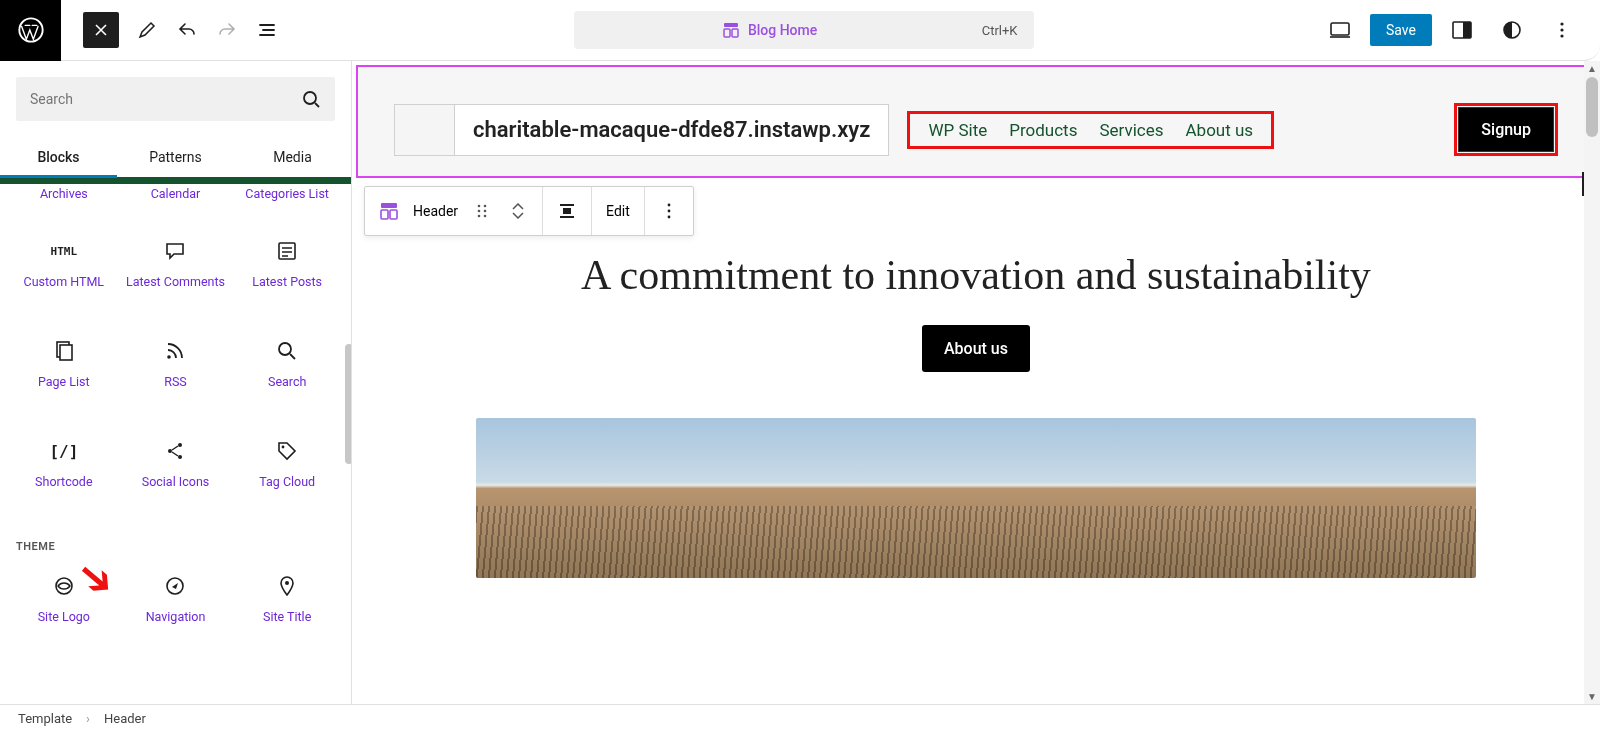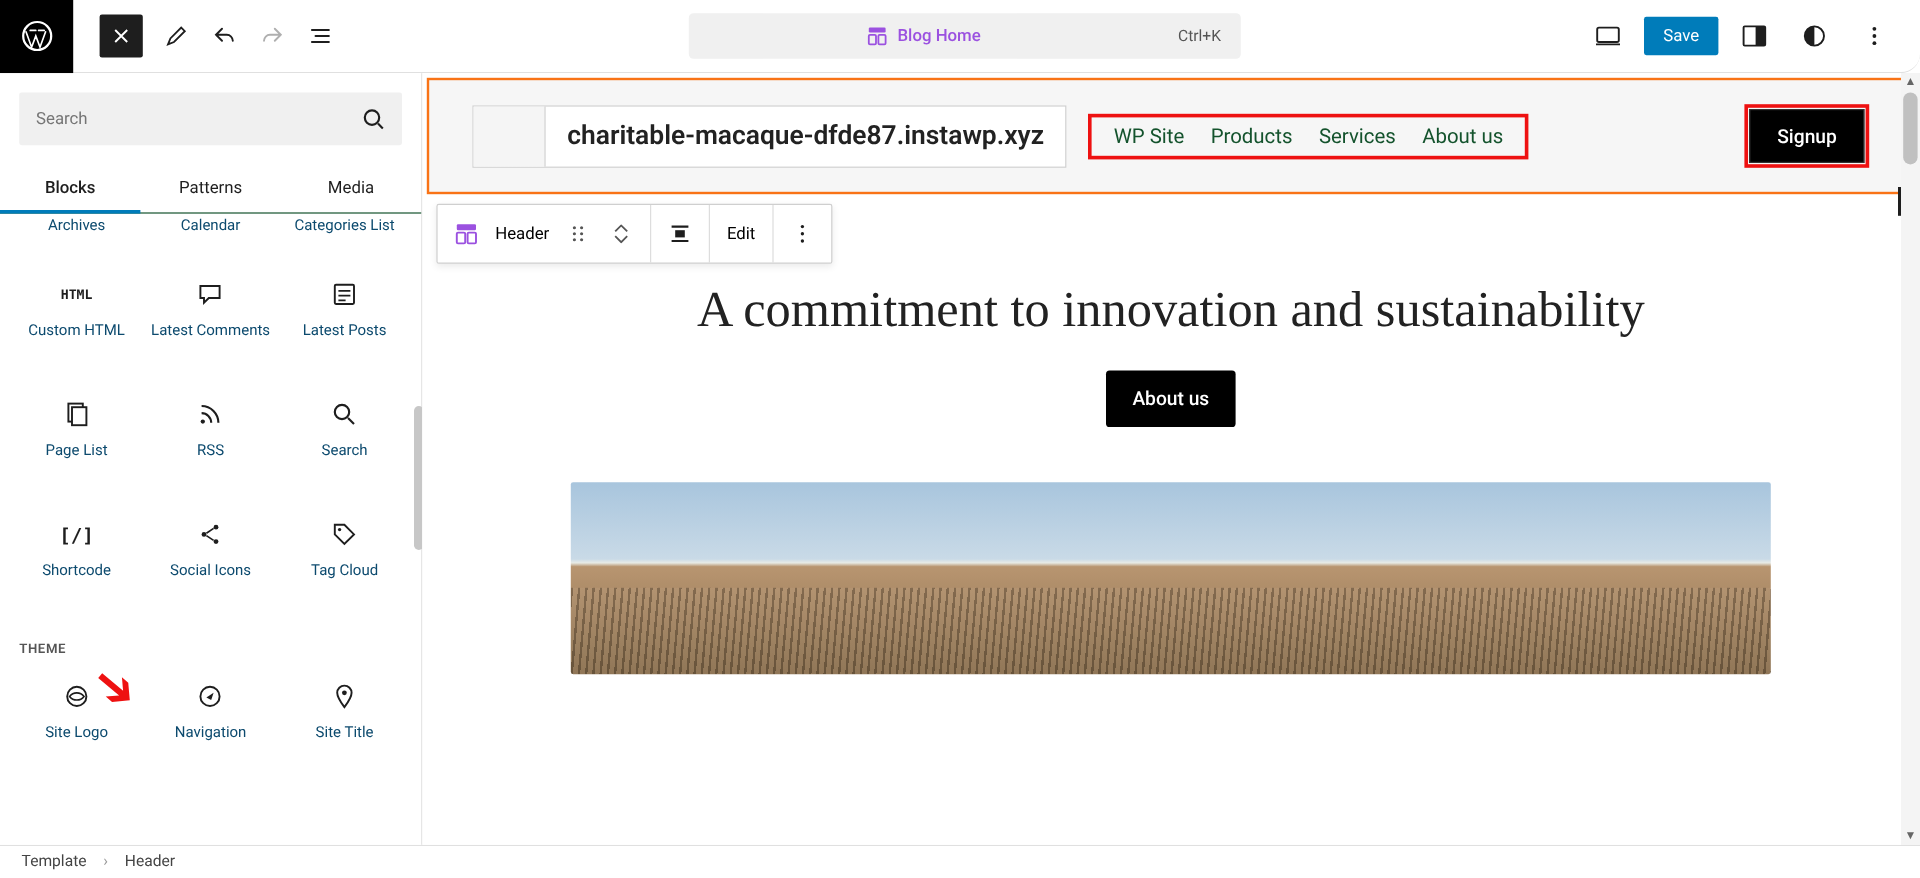--- a/index.html
+++ b/index.html
@@ -22,36 +22,36 @@
 .right-icon-btn { width: 40px; height: 40px; display: flex; align-items: center; justify-content: center; cursor: pointer; }
 .save-btn { background: #007cba; color: #fff; border: none; padding: 8px 16px; border-radius: 2px; font-size: 14px; cursor: pointer; }
 
 
 .body { flex: 1; display: flex; position: relative; min-height: 0; }
 
 
 .inserter { width: 352px; border-right: 1px solid #e0e0e0; display: flex; flex-direction: column; background: #fff; }
 .search-box { margin: 16px; background: #f0f0f0; border-radius: 2px; height: 44px; display: flex; align-items: center; padding: 0 14px; }
 .search-box input { flex: 1; background: transparent; border: none; outline: none; font-size: 14px; }
-.tabs { display: flex; border-bottom: 1px solid #14532d; }
+.tabs { display: flex; border-bottom: 7px solid #14532d; }
 .tab { flex: 1; text-align: center; padding: 12px 0; font-size: 14px; cursor: pointer; position: relative; color: #1e1e1e; }
 .tab.active { font-weight: 500; }
 .tab.active::after { content: ""; position: absolute; bottom: -1px; left: 0; right: 0; height: 3px; background: #007cba; }
 .blocks-scroll { flex: 1; overflow-y: auto; padding: 0 8px; position: relative; }
 .block-grid { display: grid; grid-template-columns: repeat(3, 1fr); }
 .block-item { display: flex; flex-direction: column; align-items: center; justify-content: flex-start; height: 100px; padding-top: 14px; cursor: pointer; text-align: center; }
 .block-item .bi { width: 26px; height: 26px; display: flex; align-items: center; justify-content: center; margin-bottom: 10px; color: #1e1e1e; }
-.block-item .label { font-size: 12.5px; color: #0c4a6e; line-height: 1.3; }
+.block-item .label { font-size: 12.5px; color: #6d28d9; line-height: 1.3; }
 .section-head { font-size: 11px; font-weight: 600; color: #555; text-transform: uppercase; padding: 16px 8px 6px; letter-spacing: 0.5px; }
 .arrow-anno { position: absolute; color: #e11; font-size: 44px; transform: rotate(40deg); pointer-events: none; }
 
 
 .canvas-wrap { flex: 1; position: relative; display: flex; flex-direction: column; background: #fff; }
 .canvas-scroll { flex: 1; overflow-y: auto; padding: 4px 4px 0 4px; }
-.header-block { border: 2px solid #f97316; background: #f6f6f6; padding: 20px 36px 20px 36px; position: relative; display: flex; align-items: center; gap: 18px; }
+.header-block { border: 2px solid #d946ef; background: #f6f6f6; padding: 36px 36px 20px 36px; position: relative; display: flex; align-items: center; gap: 18px; }
 .site-title-box { border: 1px solid #d0d0d0; display: flex; align-items: center; background: #fff; }
 .logo-square { width: 60px; height: 50px; background: linear-gradient(135deg, #f5f5f5 49.7%, #ddd 50%, #f5f5f5 50.3%); border-right: 1px solid #d0d0d0; }
 .site-title-text { padding: 0 18px; font-size: 22px; font-weight: 600; color: #222; }
 .nav-box { border: 3px solid #e11; padding: 6px 18px; display: flex; align-items: center; gap: 22px; }
 .nav-item { font-size: 17px; color: #14532d; cursor: pointer; }
 .spacer { flex: 1; }
 .signup-box { border: 3px solid #e11; padding: 1px; }
 .signup-btn { background: #000; color: #fff; border: 1px solid #333; padding: 12px 22px; font-size: 16px; font-weight: 500; cursor: pointer; }
 .add-pill { position: absolute; right: -12px; bottom: -20px; width: 24px; height: 24px; background: #1e1e1e; color: #fff; display: flex; align-items: center; justify-content: center; font-size: 20px; cursor: pointer; }
 

